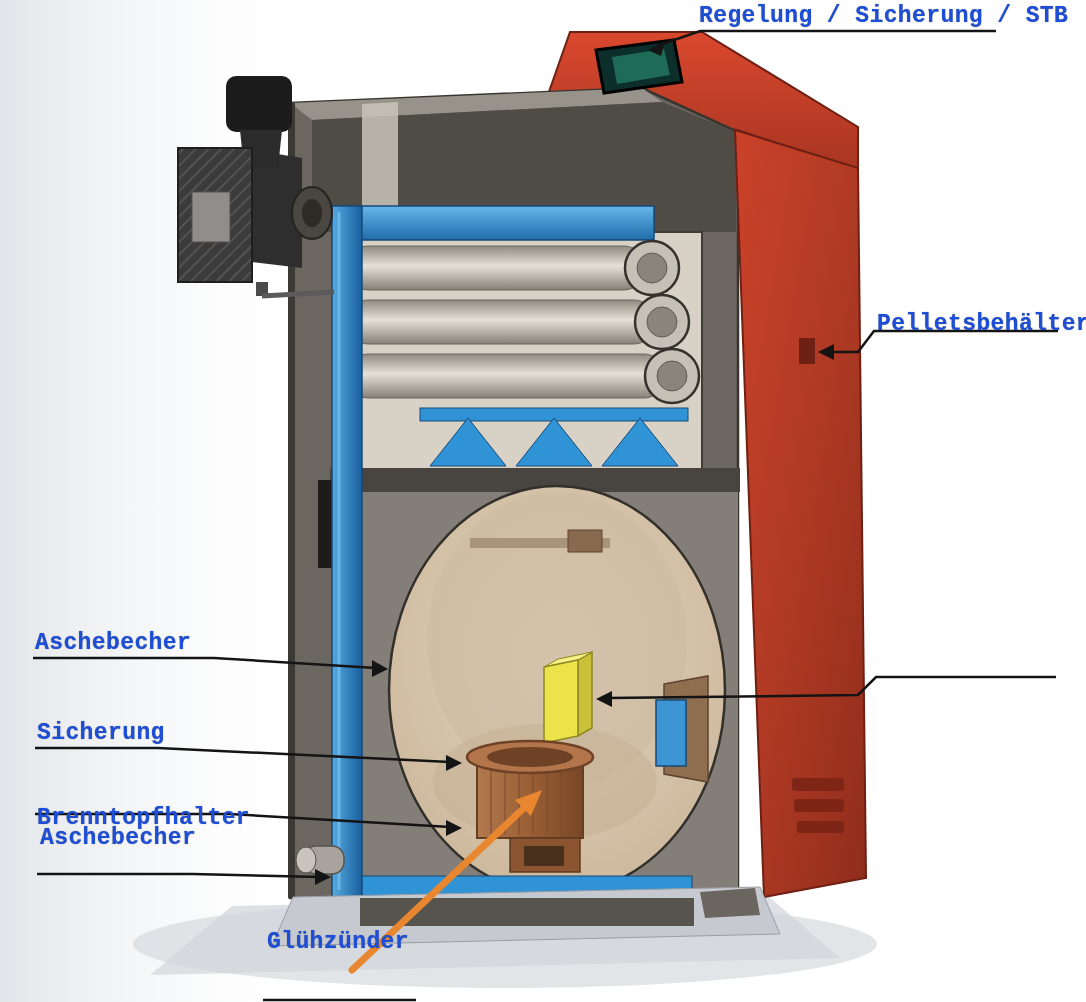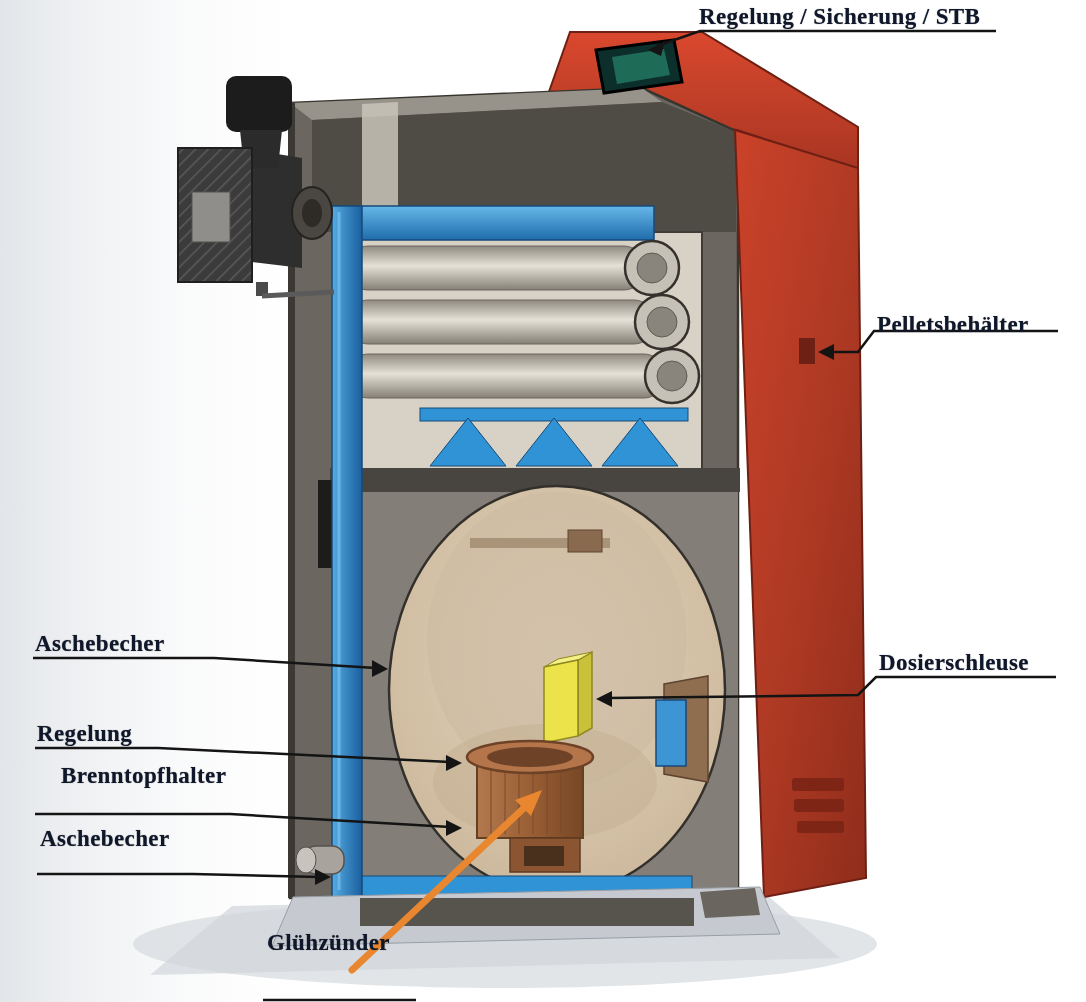--- a/index.html
+++ b/index.html
@@ -6,25 +6,25 @@
   #stage{
     position:relative;
     width:1086px;height:1002px;
     background:#ffffff;
     overflow:hidden;
     font-family:"Liberation Sans", sans-serif;
   }
   #stage svg{position:absolute;left:0;top:0;}
   .label{
     position:absolute;
-    font-family:Liberation Serif, serif;
+    font-family:Liberation Mono, monospace;
     font-weight:700;
     font-size:23px;
     line-height:1.1;
-    color:#0f172a;
+    color:#1d4ed8;
     white-space:nowrap;
     letter-spacing:.4px;
     text-shadow:0 0 1px rgba(20,20,20,.55);
   }
 </style>
 </head>
 <body>
 
 <div id="stage">
 
@@ -215,19 +215,18 @@
     </g>
 
     <g>
       <line x1="352" y1="970" x2="525" y2="807" stroke="#e8872f" stroke-width="7" stroke-linecap="round"></line>
       <polygon points="542,790 531,816 515,800" fill="#e8872f"></polygon>
     </g>
   </svg>
 
   <div class="label" style="left:699px;top:4px;">Regelung / Sicherung / STB</div>
   <div class="label" style="left:877px;top:312px;">Pelletsbehälter</div>
-  <div class="label" style="left:879px;top:650px;">Dosierschleuse</div>
   <div class="label" style="left:35px;top:631px;">Aschebecher</div>
-  <div class="label" style="left:37px;top:721px;">Regelung</div>
-  <div class="label" style="left:37px;top:763px;margin-left:24px;">Brenntopfhalter</div>
+  <div class="label" style="left:37px;top:721px;">Sicherung</div>
+  <div class="label" style="left:37px;top:806px;">Brenntopfhalter</div>
   <div class="label" style="left:40px;top:826px;">Aschebecher</div>
   <div class="label" style="left:267px;top:930px;">Glühzünder</div>
 </div>
 
 </body></html>

